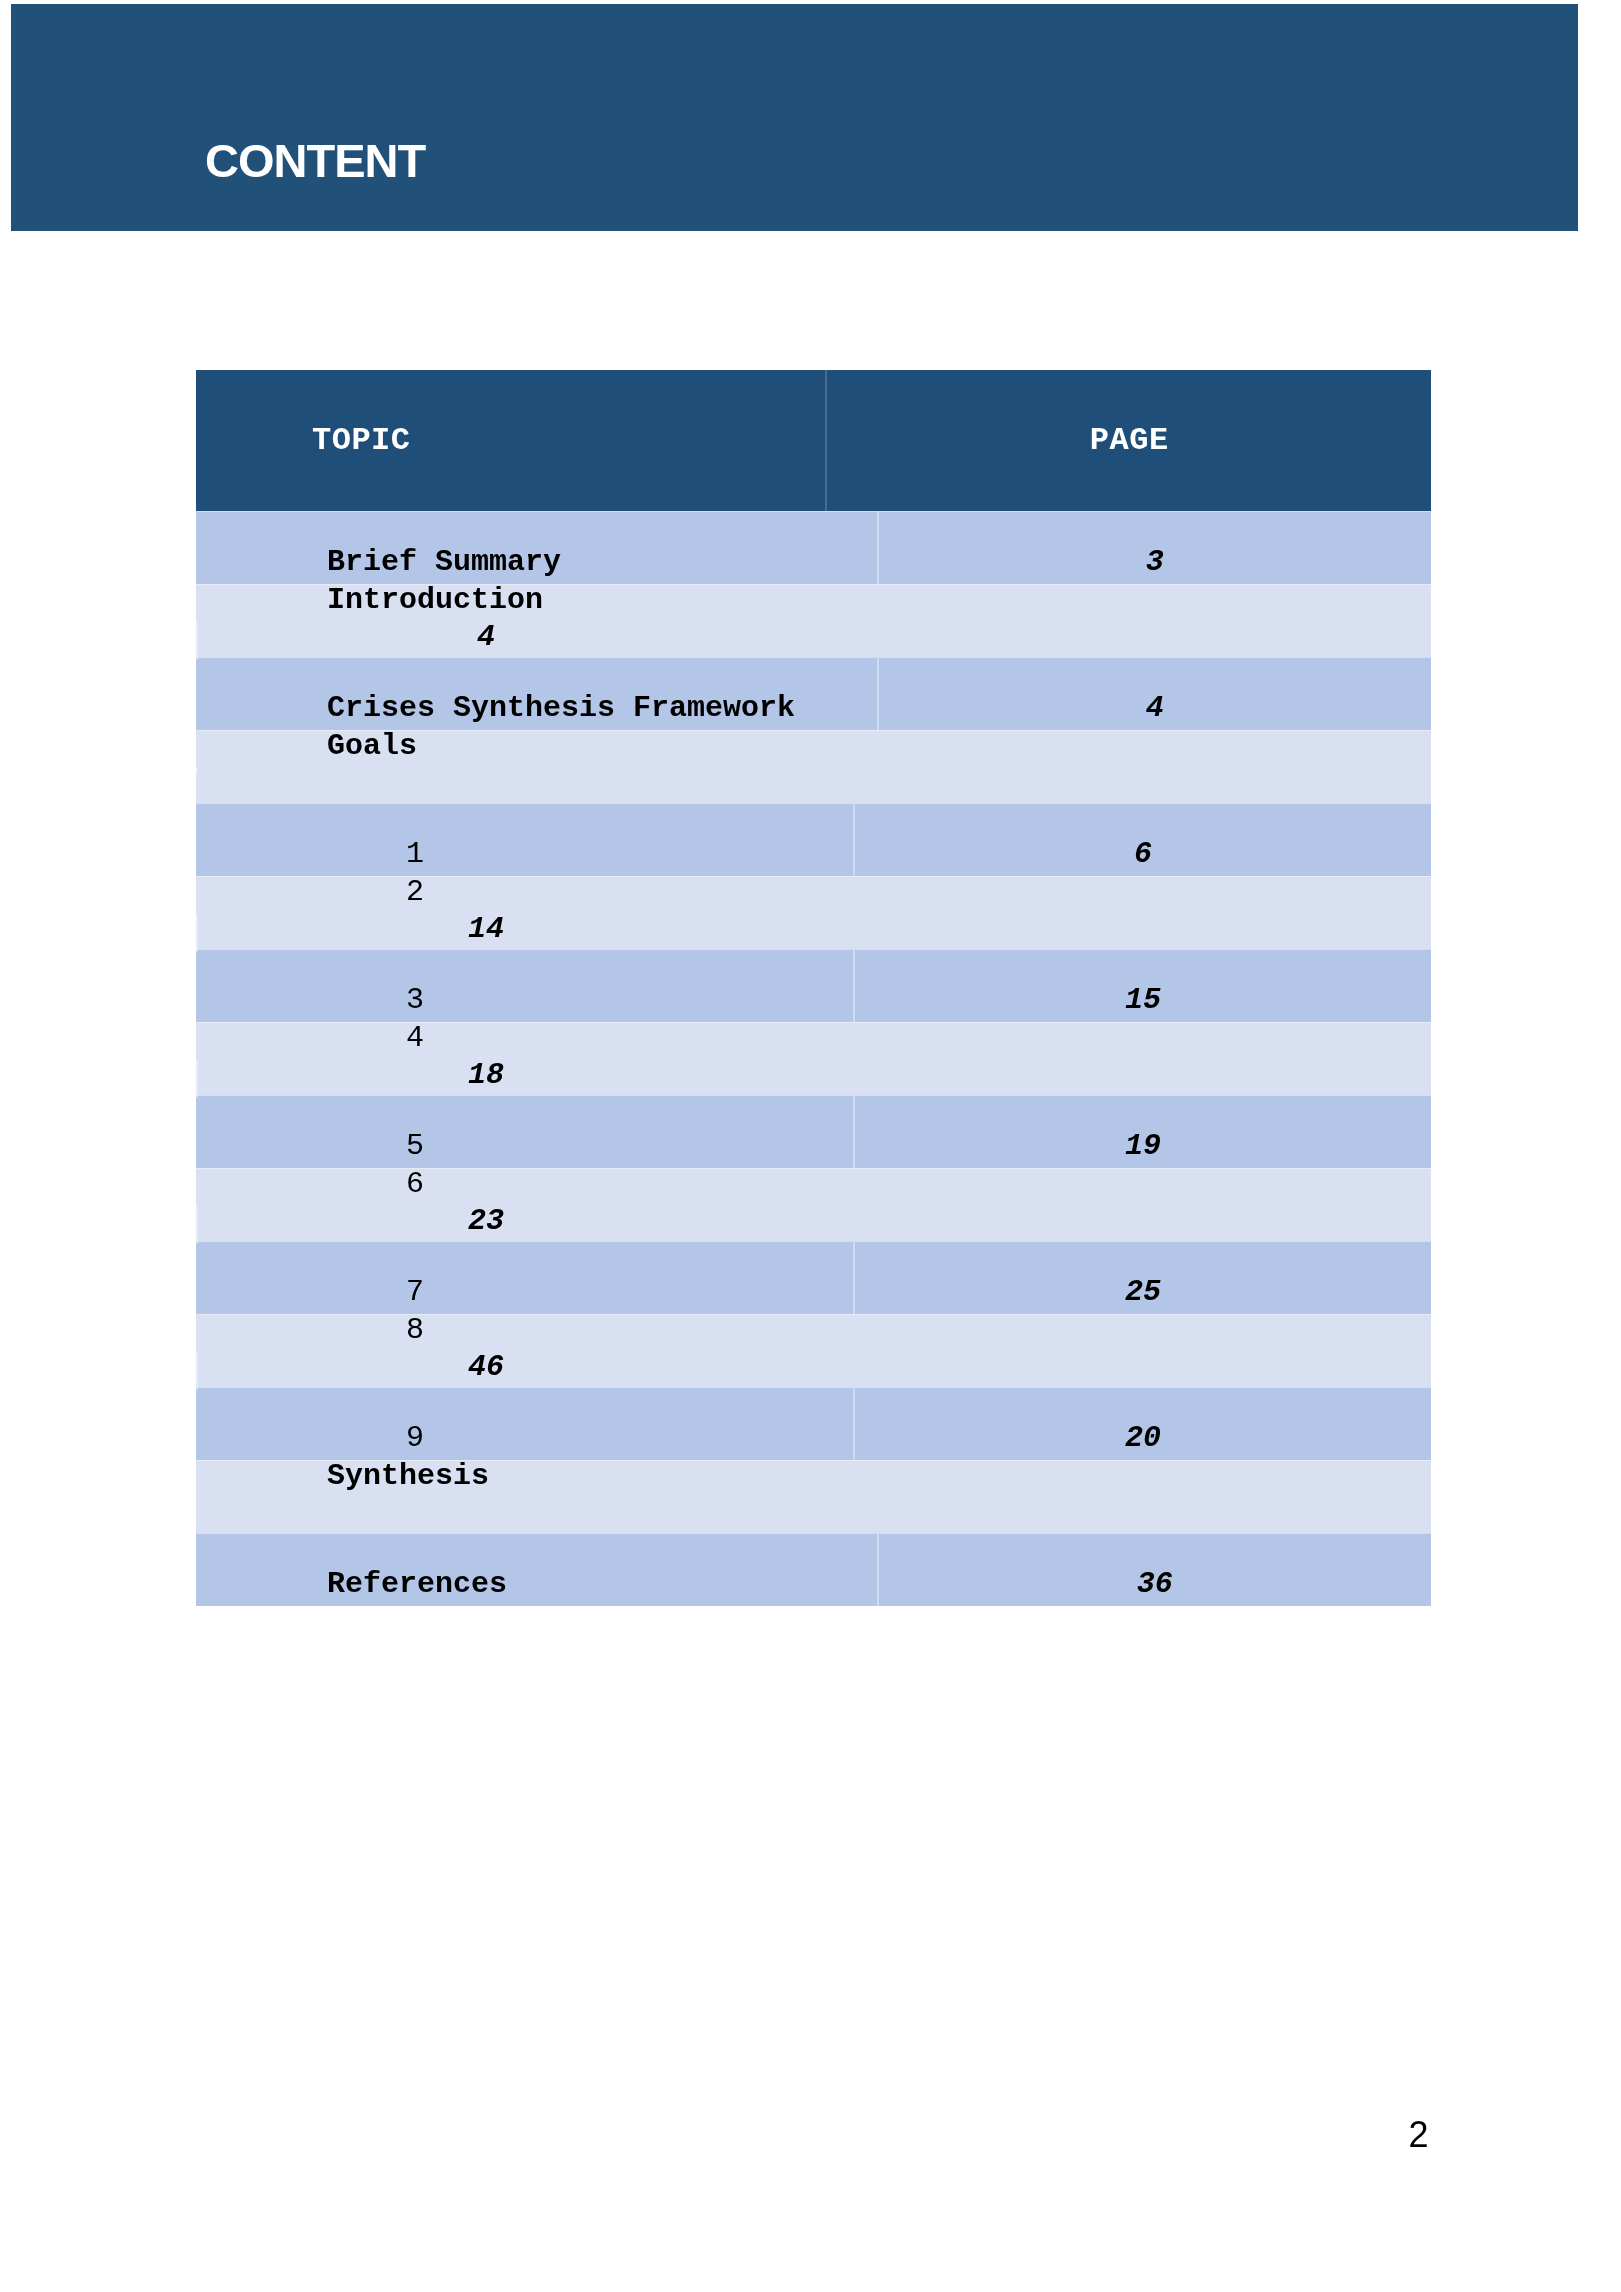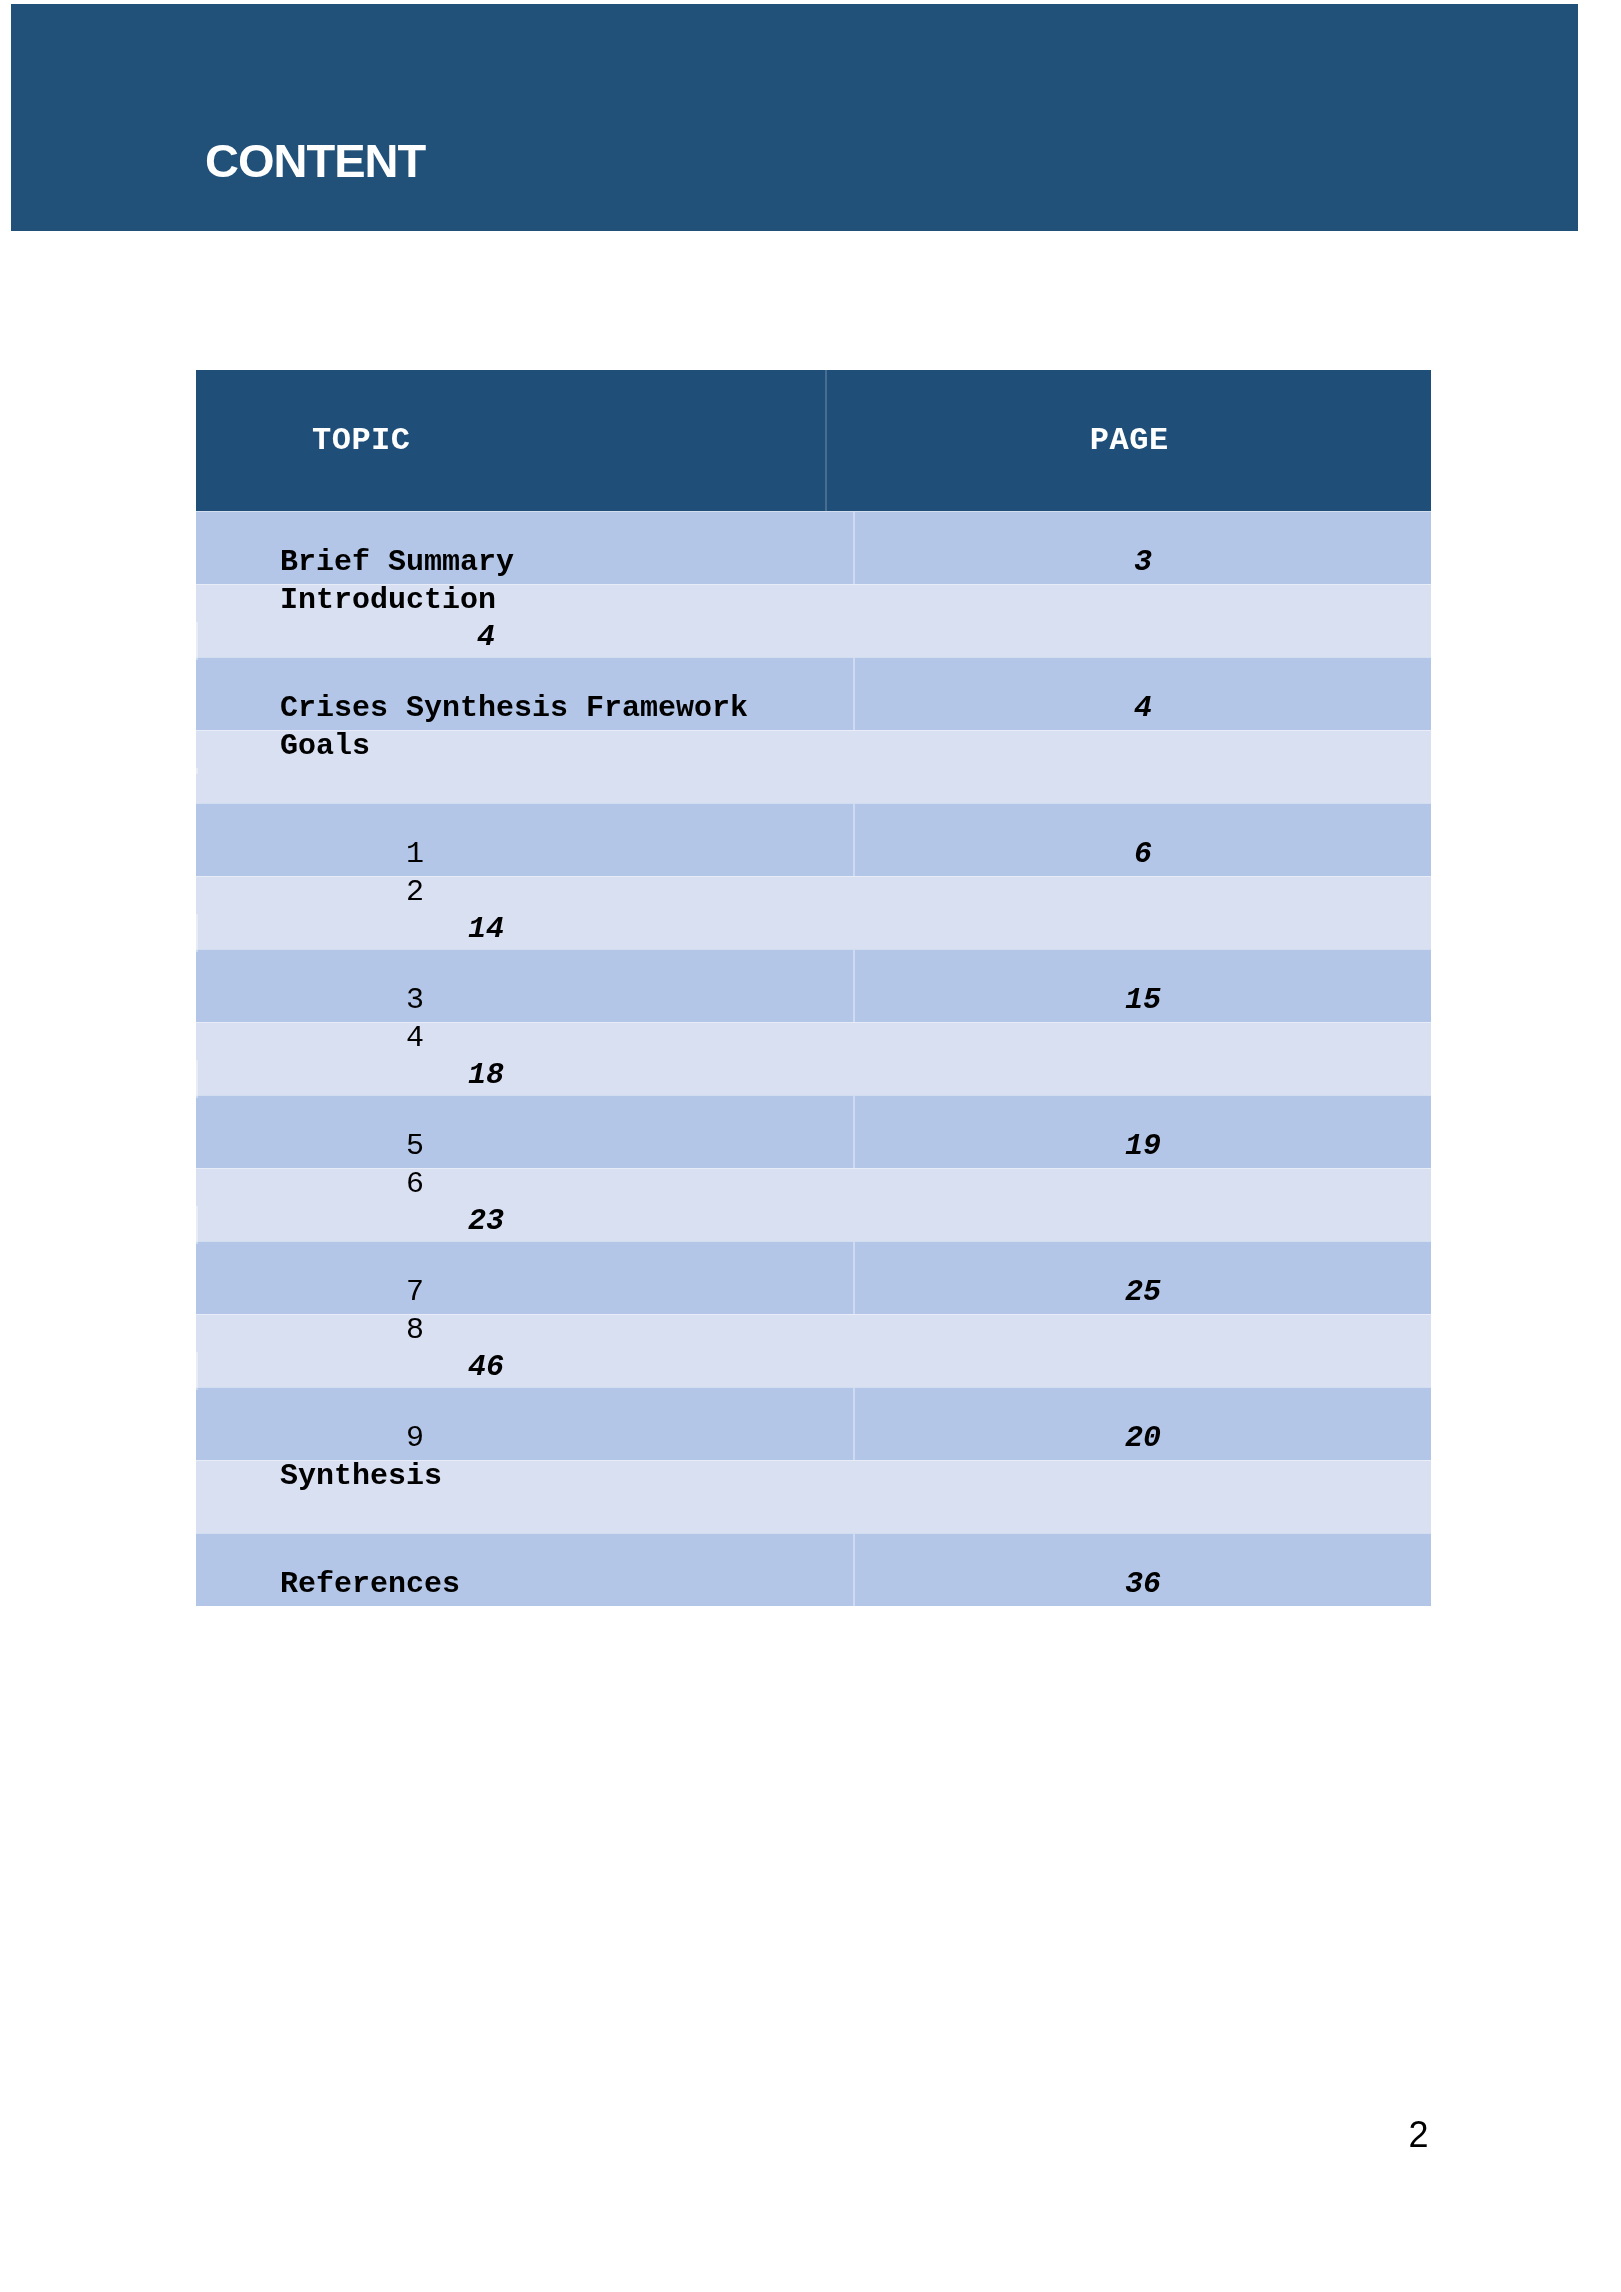--- a/index.html
+++ b/index.html
@@ -91,20 +91,21 @@
     display: flex;
     align-items: flex-end;
     padding-bottom: 5.9px;
     color: #000000;
     font-size: 30px;
     line-height: 1.05;
   }
   .toc-row.style-label .cell-topic {
     padding-left: 84px;
     font-weight: bold;
+    margin-left: 47px;
   }
   .toc-row.style-number .cell-topic {
     padding-left: 210px;
     font-weight: normal;
   }
   .cell-page {
     width: 578px;
     box-sizing: border-box;
     border-left: 2px solid rgba(255,255,255,0.35);
     display: flex;

